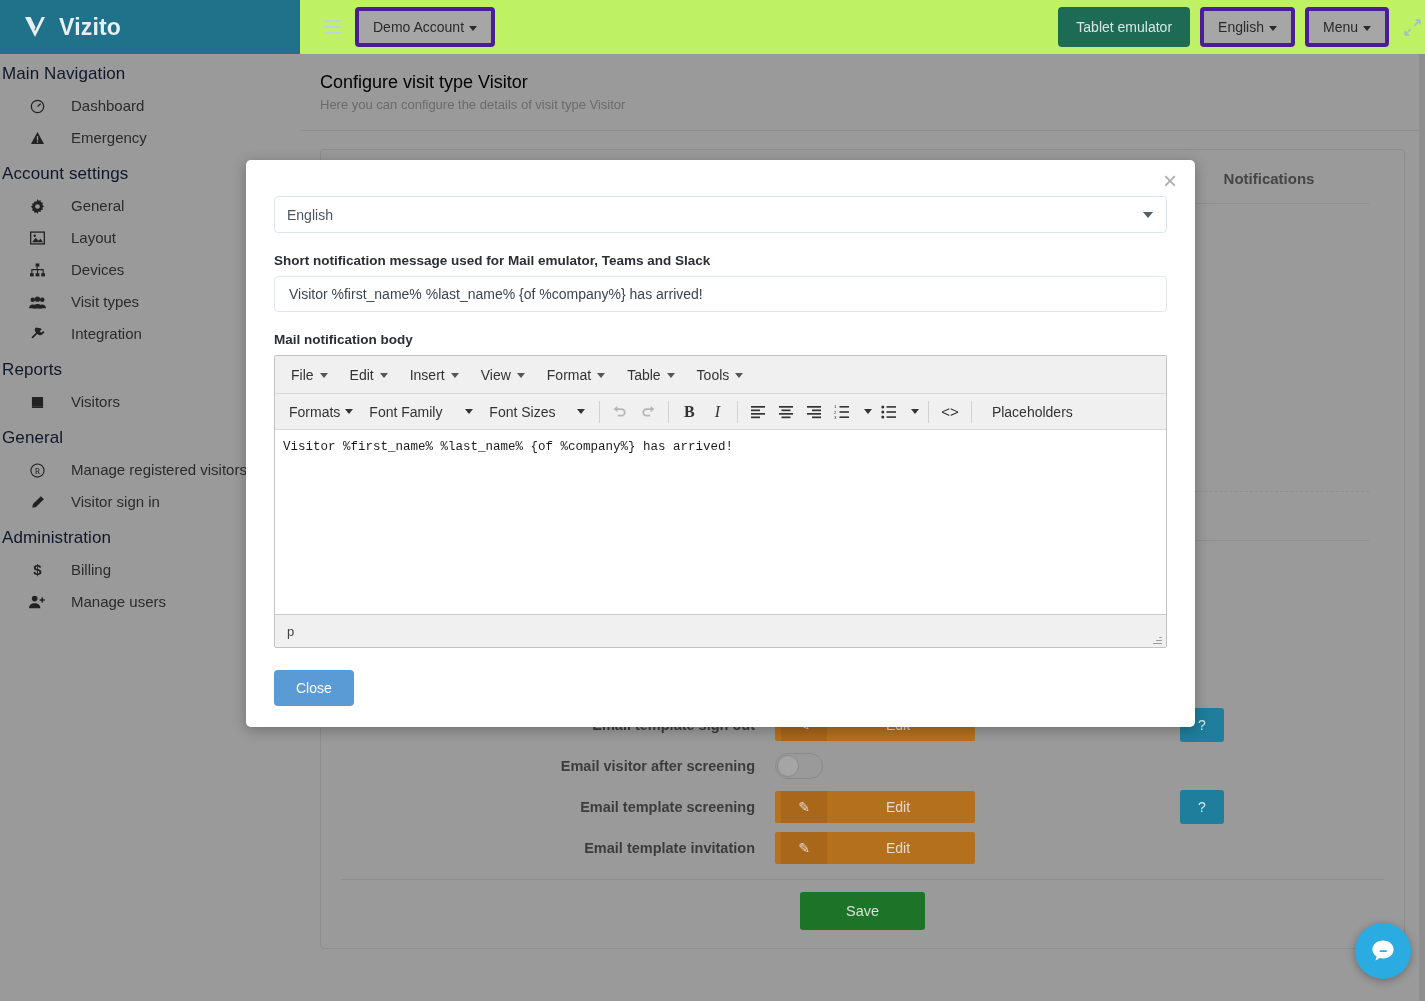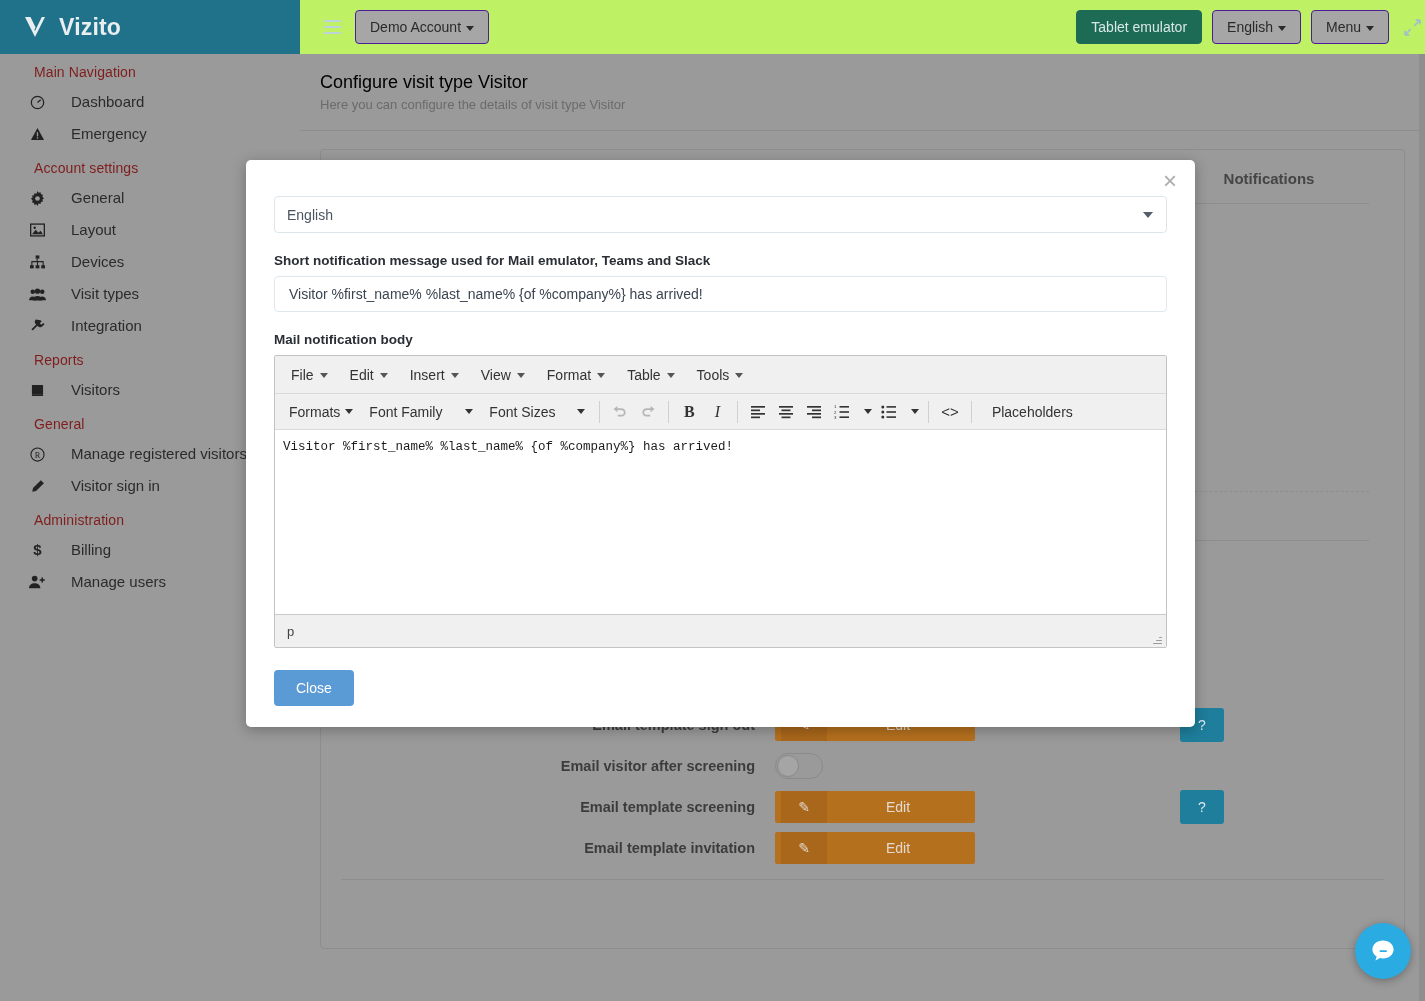--- a/index.html
+++ b/index.html
@@ -33,21 +33,21 @@
   .hamburger {
     width: 26px; height: 40px;
     margin-left: 9px;
     display: flex; flex-direction: column;
     justify-content: center; align-items: center; gap: 4px;
     cursor: pointer;
   }
   .hamburger i { display:block; width: 17px; height: 2px; background: #bcd3da; }
   .nav-btn {
     background: #a6a6a6; color: #2a2a2a;
-    border: 1px solid #4c1d95; border-radius: 4px;
+    border: 4px solid #4c1d95; border-radius: 4px;
     font-size: 14px; padding: 8px 14px;
     cursor: pointer; white-space: nowrap;
     font-family: "Liberation Sans", sans-serif;
   }
   .nav-btn.green { background: #1d6b55; color: #d9e8e3; border-color:#1d6b55; }
   .topbar-left { display: flex; align-items: center; gap: 10px; margin-left: 10px; }
   .topbar-right {
     margin-left: auto; display: flex; align-items: center;
     gap: 10px; 
   }
@@ -59,22 +59,22 @@
 
   
   .sidebar {
     position: absolute; top: 54px; left: 0;
     width: 300px; height: 947px;
     background: #9a9a9a;
     overflow: hidden;
     z-index: 2;
   }
   .side-head {
-    color: #7f1d1d; font-size: 14px;
-    padding: 10px 0 6px 34px;
+    color: #0f172a; font-size: 17px;
+    padding: 10px 0 6px 2px;
     letter-spacing: .1px;
   }
   .side-item {
     display: flex; align-items: center;
     padding: 6px 0 6px 28px;
     color: #2b2b2b; font-size: 15px;
     cursor: pointer; gap: 24px;
     line-height: 20px;
   }
   .side-item .ico {
@@ -308,20 +308,23 @@
       <div class="frow">
         <div class="flabel">Email template invitation</div>
         <button class="edit-btn">
           <span class="pen">✎</span>
           <span class="lbl">Edit</span>
         </button>
       </div>
     </div>
 
     <div class="bottom-sep"></div>
+    <div class="save-row">
+      <button class="save-btn">Save</button>
+    </div>
   </div>
 </div>
 
 <div class="scroll-edge"></div>
 
 <div class="sidebar">
   <div class="side-head">Main Navigation</div>
   <div class="side-item">
     <span class="ico">
       <svg width="15" height="15" viewBox="0 0 16 16">

